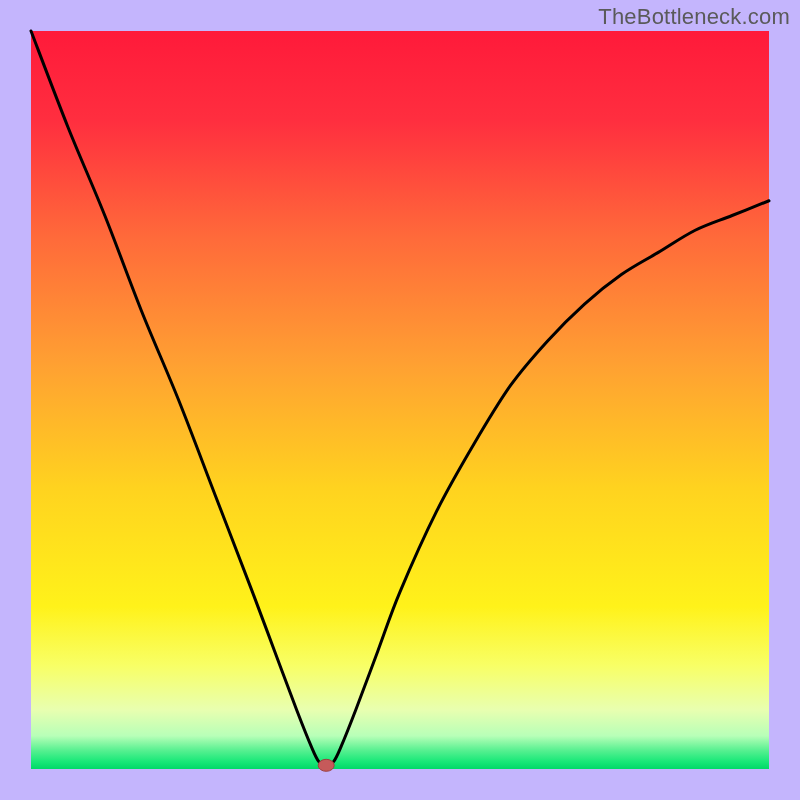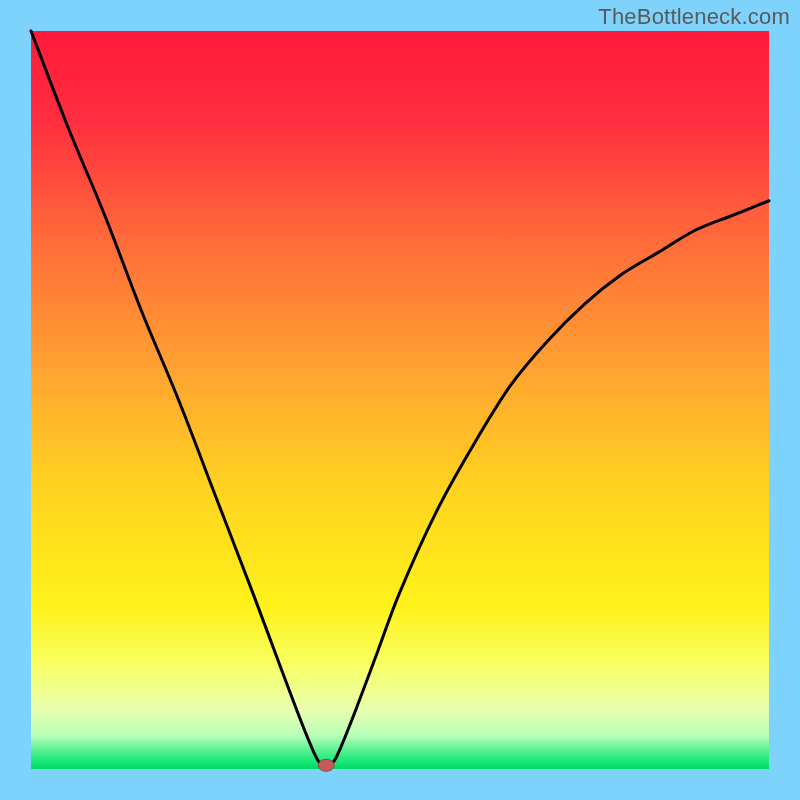--- a/index.html
+++ b/index.html
@@ -8,21 +8,21 @@
     width: 800px;
     height: 800px;
     overflow: hidden;
     background: #000;
     font-family: Arial, Helvetica, sans-serif;
   }
   .frame {
     position: relative;
     width: 800px;
     height: 800px;
-    background: #7dd3fc;
+    background: #c4b5fd;
   }
   .watermark {
     position: absolute;
     top: 4px;
     right: 10px;
     color: #5a5a5a;
     font-size: 22px;
     font-weight: 500;
     letter-spacing: 0.2px;
     z-index: 10;

